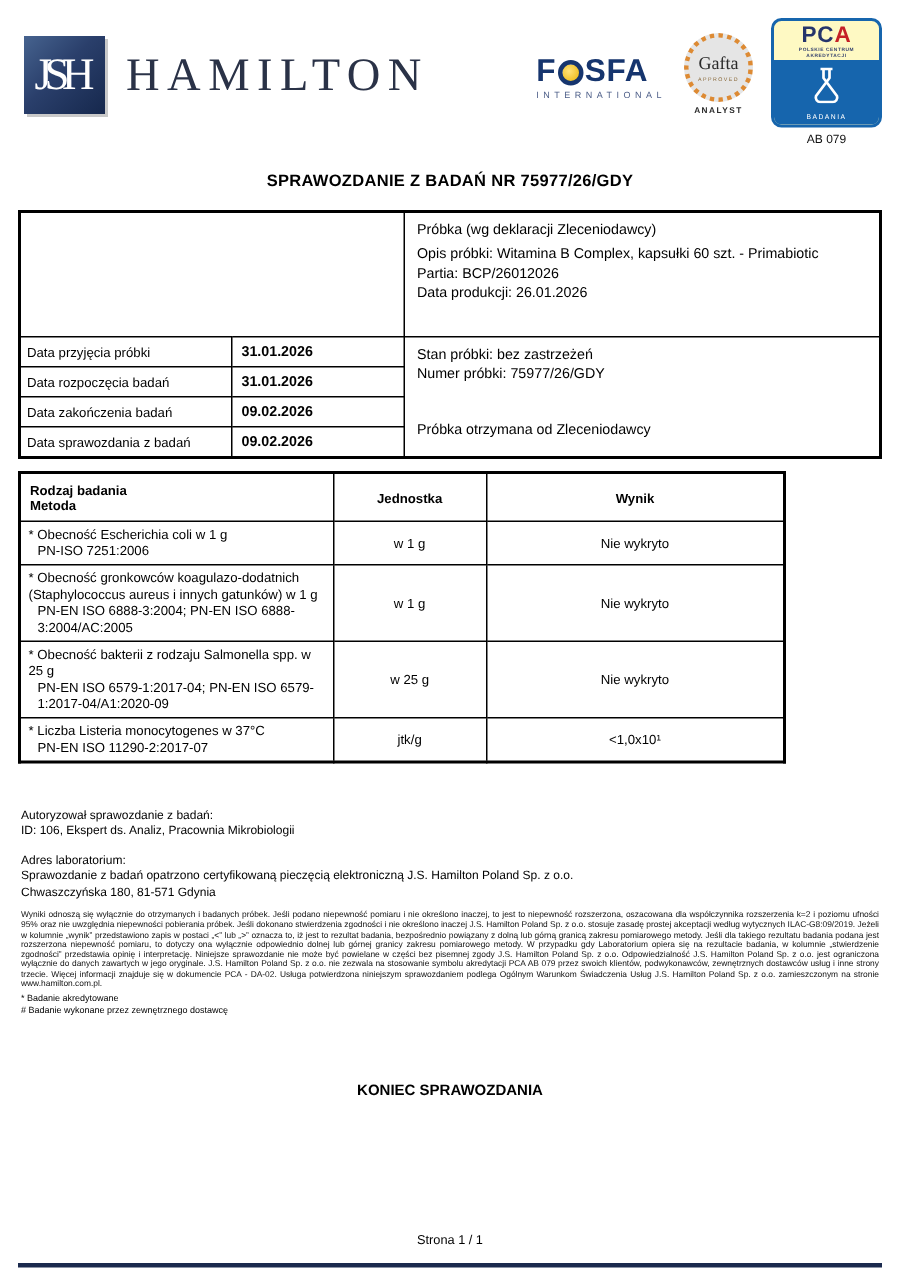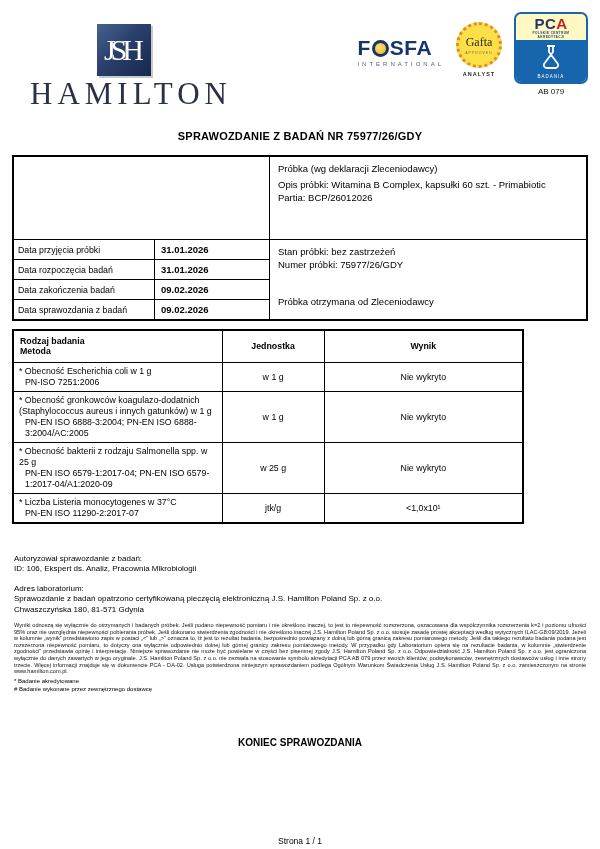--- a/index.html
+++ b/index.html
@@ -4,40 +4,40 @@
 <style>
   * { margin:0; padding:0; box-sizing:border-box; }
   html,body { background:#fff; }
   .page {
     position:relative; width:600px; height:849px; margin:0 auto;
     background:#fff; overflow:hidden;
     font-family:"Liberation Sans", sans-serif; color:#000;
   }
   
   .header { display:flex; justify-content:space-between; align-items:flex-start; padding:12px 12px 0 16px; }
-  .brandblock { display:flex; align-items:center; margin-top:12px;flex-direction:column; }
+  .brandblock { display:flex; align-items:center; margin-top:12px; }
   .jsh-square {
     width:54px; height:52px; background:linear-gradient(135deg,#46638f 0%,#2a3f6b 45%,#16284d 100%);
     box-shadow:2px 2px 0 #c9c9c9; display:flex; align-items:center; justify-content:center;
   }
   .jsh-square span { font-family:"Liberation Serif", serif; color:#fff; font-size:30px; letter-spacing:-5px; padding-right:5px; }
   .brand-name { font-family:"Liberation Serif", serif; font-size:31px; letter-spacing:5px; color:#2a3247; margin-left:14px; }
   .certs { display:flex; align-items:flex-start; gap:12px; }
   .fosfa { text-align:center; margin-top:24px; }
   .fosfa-word { font-size:21px; font-weight:bold; color:#16356e; letter-spacing:0.5px; display:flex; align-items:center; }
   .fosfa-o {
     display:inline-block; width:17px; height:17px; border-radius:50%;
     border:3px solid #16356e; background:radial-gradient(circle at 40% 40%, #ffe27a, #eab308);
     margin:0 1px;
   }
   .fosfa-sub { font-size:6px; letter-spacing:3px; color:#50618a; margin-top:1px; }
   .gafta { text-align:center; margin-top:10px; }
   .gafta-circle {
     width:46px; height:46px; border-radius:50%; border:3px dotted #dd8a33;
-    display:flex; flex-direction:column; align-items:center; justify-content:center; background:#fde047;
+    display:flex; flex-direction:column; align-items:center; justify-content:center; background:#e5e5e5;
   }
   .gafta-name { font-family:"Liberation Serif", serif; font-size:12px; color:#2a2a2a; }
   .gafta-approved { font-size:3.5px; letter-spacing:1px; color:#8a6a3a; margin-top:1px; }
   .gafta-analyst { font-size:5.5px; font-weight:bold; letter-spacing:1px; color:#2a2a2a; margin-top:3px; }
   .ilac { margin-top:8px; }
   .pca-wrap { text-align:center; }
   .pca-badge {
     width:74px; border:2px solid #1665ad; border-radius:7px; overflow:hidden; background:#fef9c3;
   }
   .pca-top { padding:2px 2px 1px; }
@@ -132,20 +132,21 @@
   </div>
 
   <div class="title">SPRAWOZDANIE Z BADAŃ NR 75977/26/GDY</div>
 
   <div class="info-grid">
     <div class="ig-empty"></div>
     <div class="ig-sample">
       <div class="sample-heading">Próbka (wg deklaracji Zleceniodawcy)</div>
       <div>Opis próbki: Witamina B Complex, kapsułki 60 szt. - Primabiotic</div>
       <div>Partia: BCP/26012026</div>
+      <div>Data produkcji: 26.01.2026</div>
     </div>
 
     <div class="ig-label" style="grid-row:2">Data przyjęcia próbki</div>
     <div class="ig-value" style="grid-row:2">31.01.2026</div>
     <div class="ig-label" style="grid-row:3">Data rozpoczęcia badań</div>
     <div class="ig-value" style="grid-row:3">31.01.2026</div>
     <div class="ig-label" style="grid-row:4">Data zakończenia badań</div>
     <div class="ig-value" style="grid-row:4">09.02.2026</div>
     <div class="ig-label" style="grid-row:5">Data sprawozdania z badań</div>
     <div class="ig-value" style="grid-row:5">09.02.2026</div>

